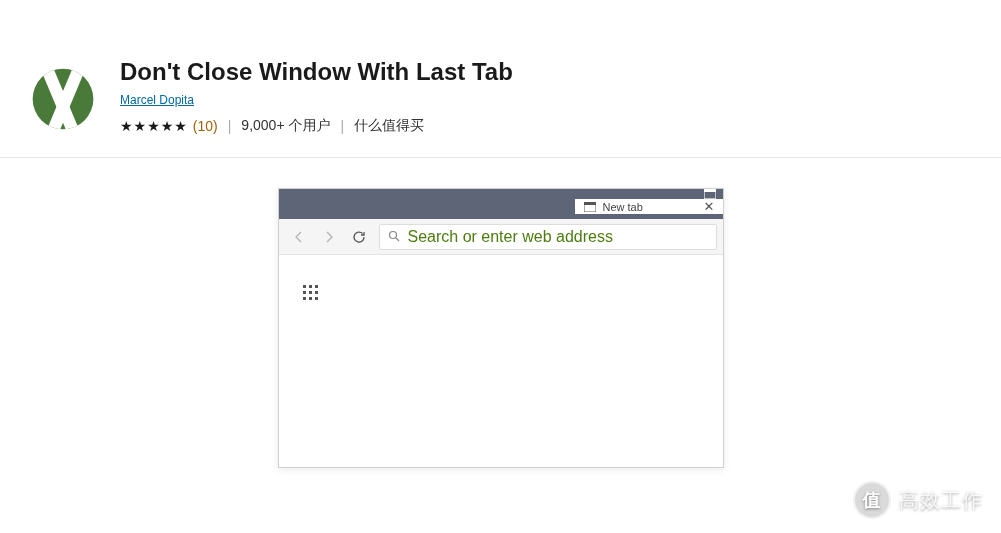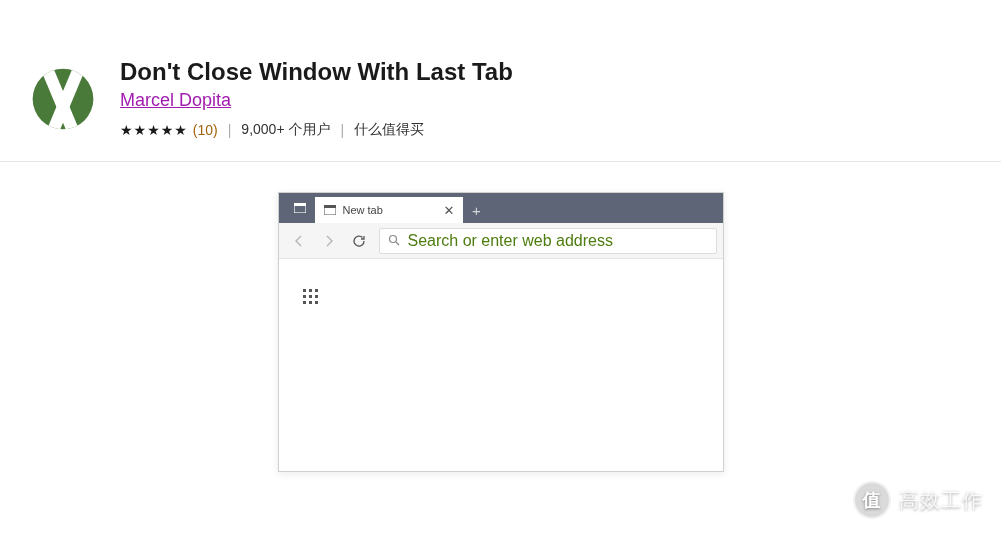--- a/index.html
+++ b/index.html
@@ -22,21 +22,21 @@
       width: 66px; height: 66px; flex: 0 0 66px;
       display: flex; align-items: center; justify-content: center;
       margin-top: 8px;
     }
     .ext-info { flex: 1; }
     .ext-title {
       font-size: 24px; font-weight: 600; color: #1a1a1a;
       margin-bottom: 4px;
     }
     .ext-author {
-      color: #a21caf; font-size: 18px;
+      color: #0369a1; font-size: 12px;
       text-decoration: underline;
       display: inline-block;
       margin-bottom: 10px;
       cursor: pointer;
     }
     .ext-meta {
       display: flex; align-items: center; gap: 0;
       font-size: 14px; color: #333;
     }
     .stars { display: flex; gap: 1px; }
@@ -51,20 +51,21 @@
       width: 446px; height: 280px;
       background: #fff;
       border: 1px solid #d0d0d0;
       box-shadow: 0 2px 8px rgba(0,0,0,0.08);
       display: flex; flex-direction: column;
     }
     .titlebar {
       height: 30px; background: #5d6576;
       display: flex; align-items: flex-end;
       padding-left: 8px;
+      flex-direction: column;
     }
     .tab-strip-icon {
       width: 26px; height: 30px;
       display: flex; align-items: center; justify-content: center;
       color: #fff;
     }
     .tab {
       background: #fff;
       height: 26px; width: 148px;
       margin-left: 2px;

